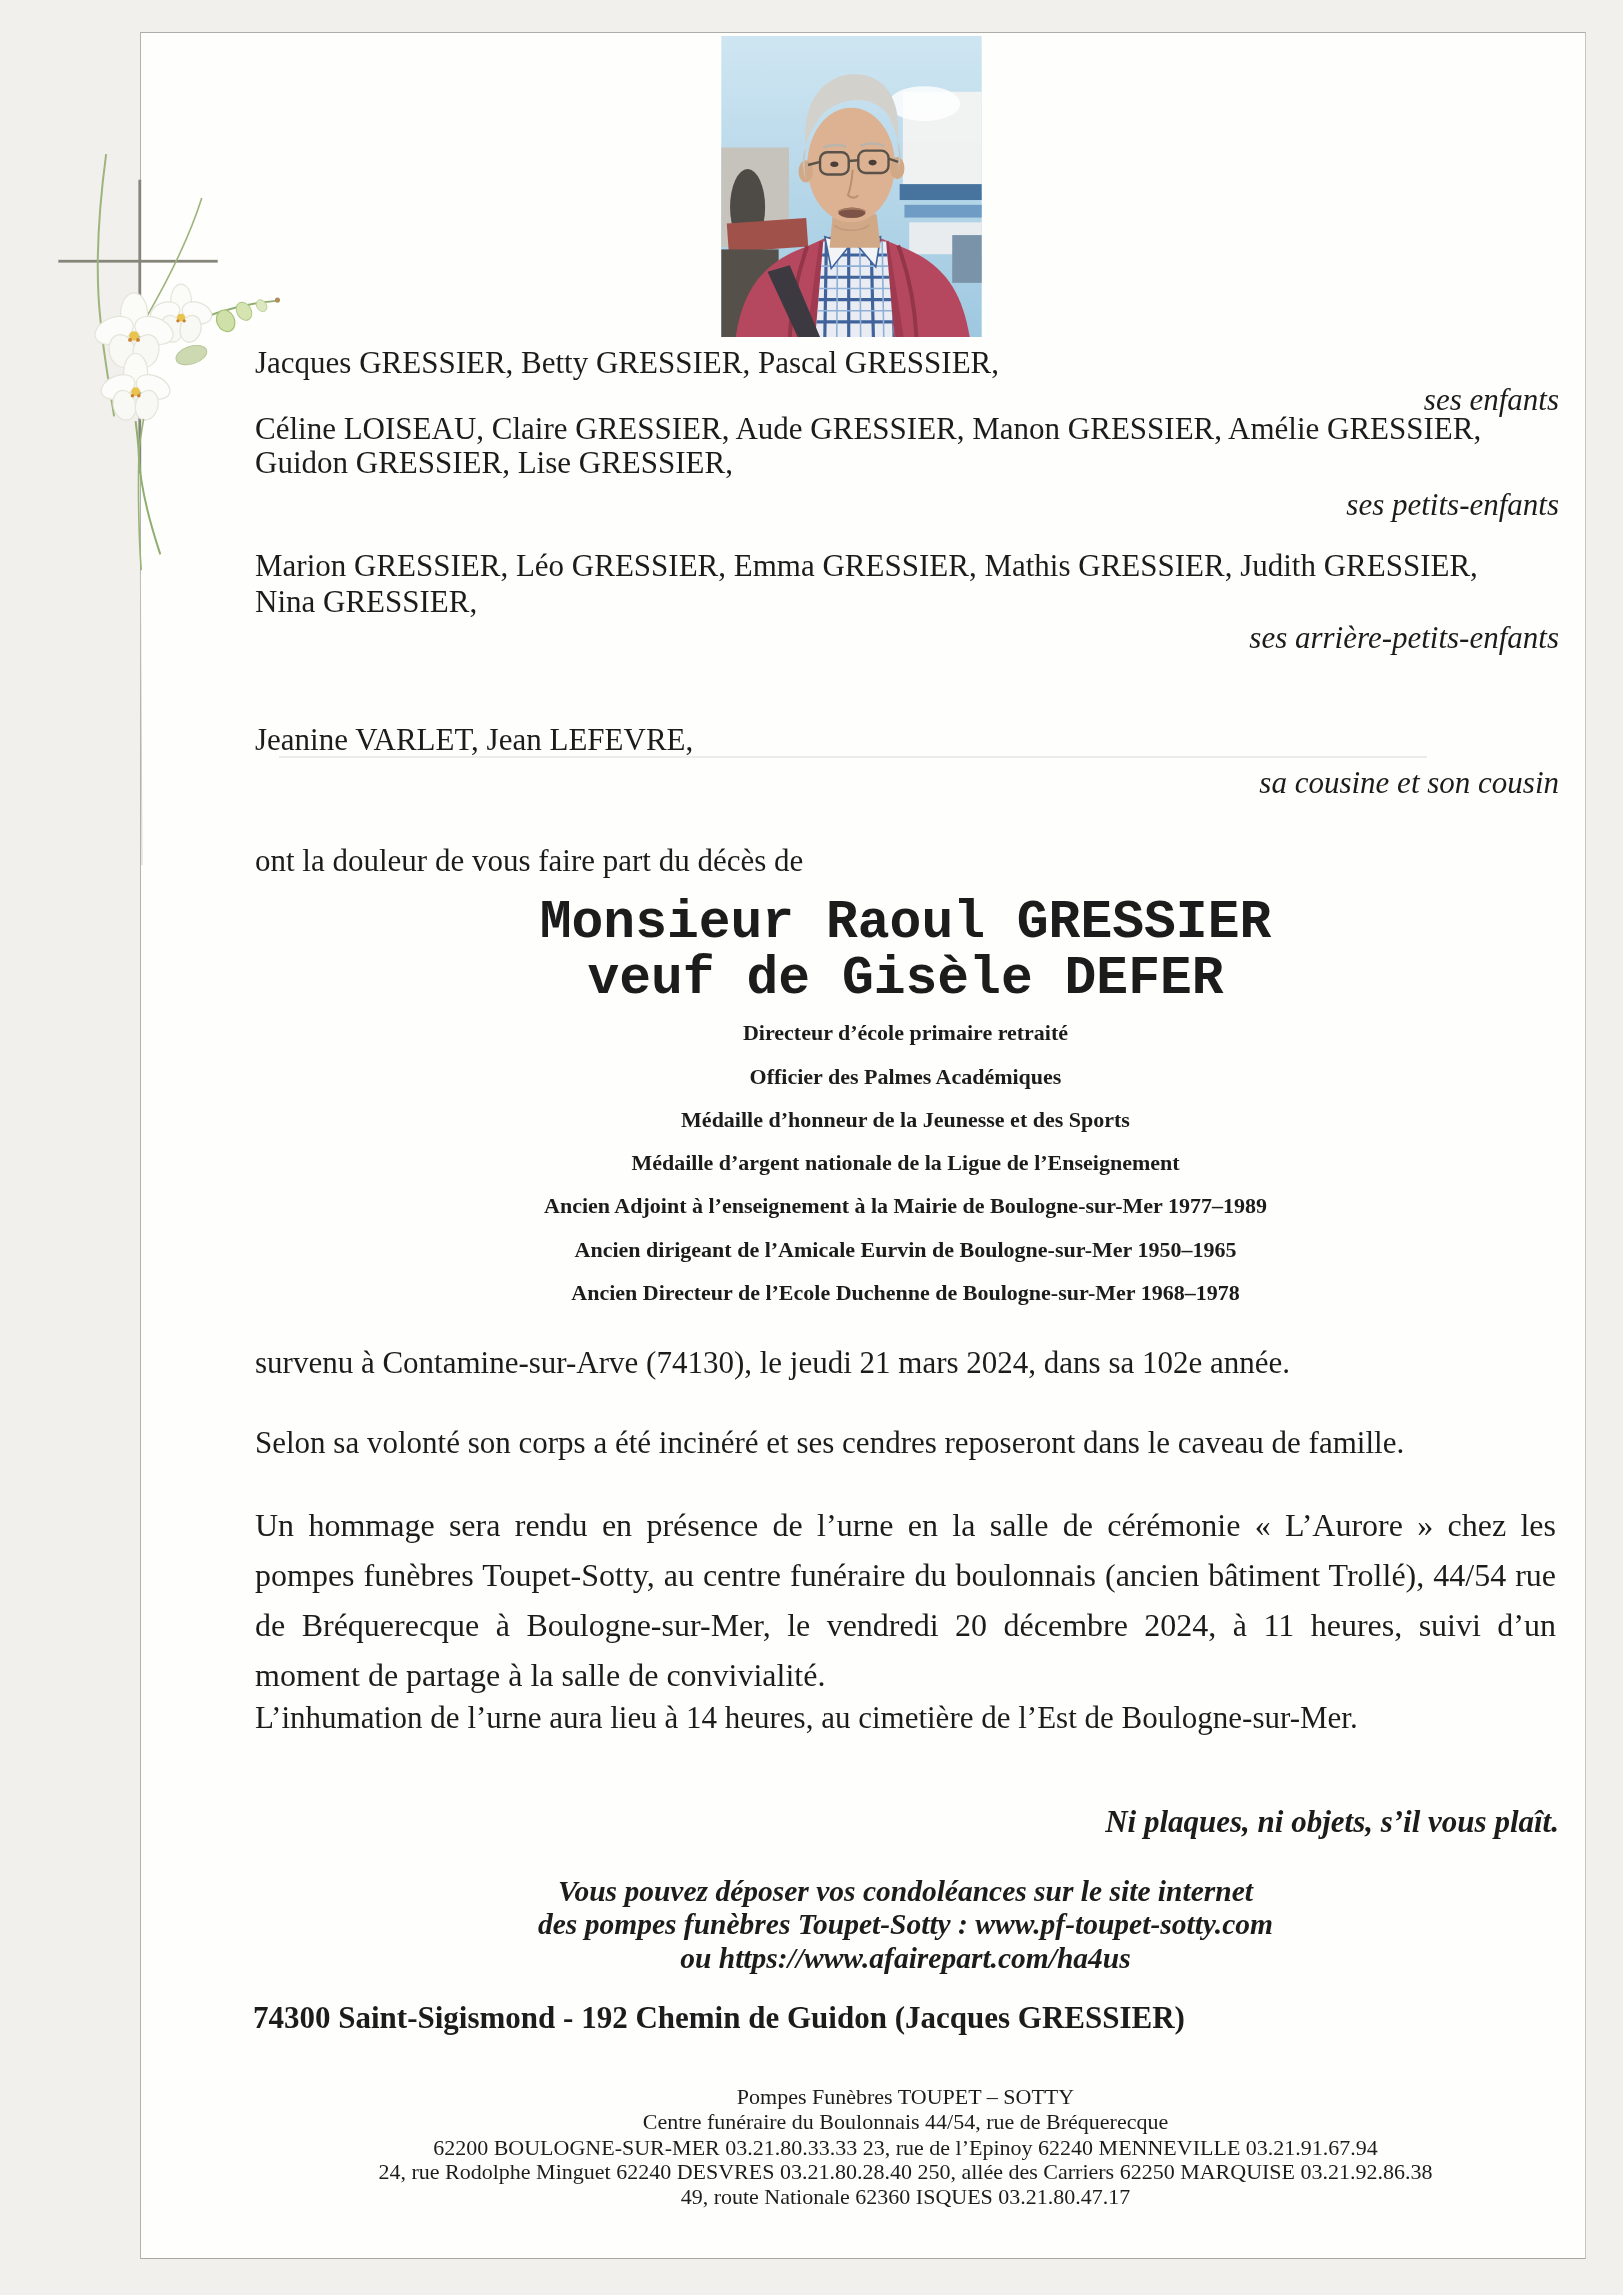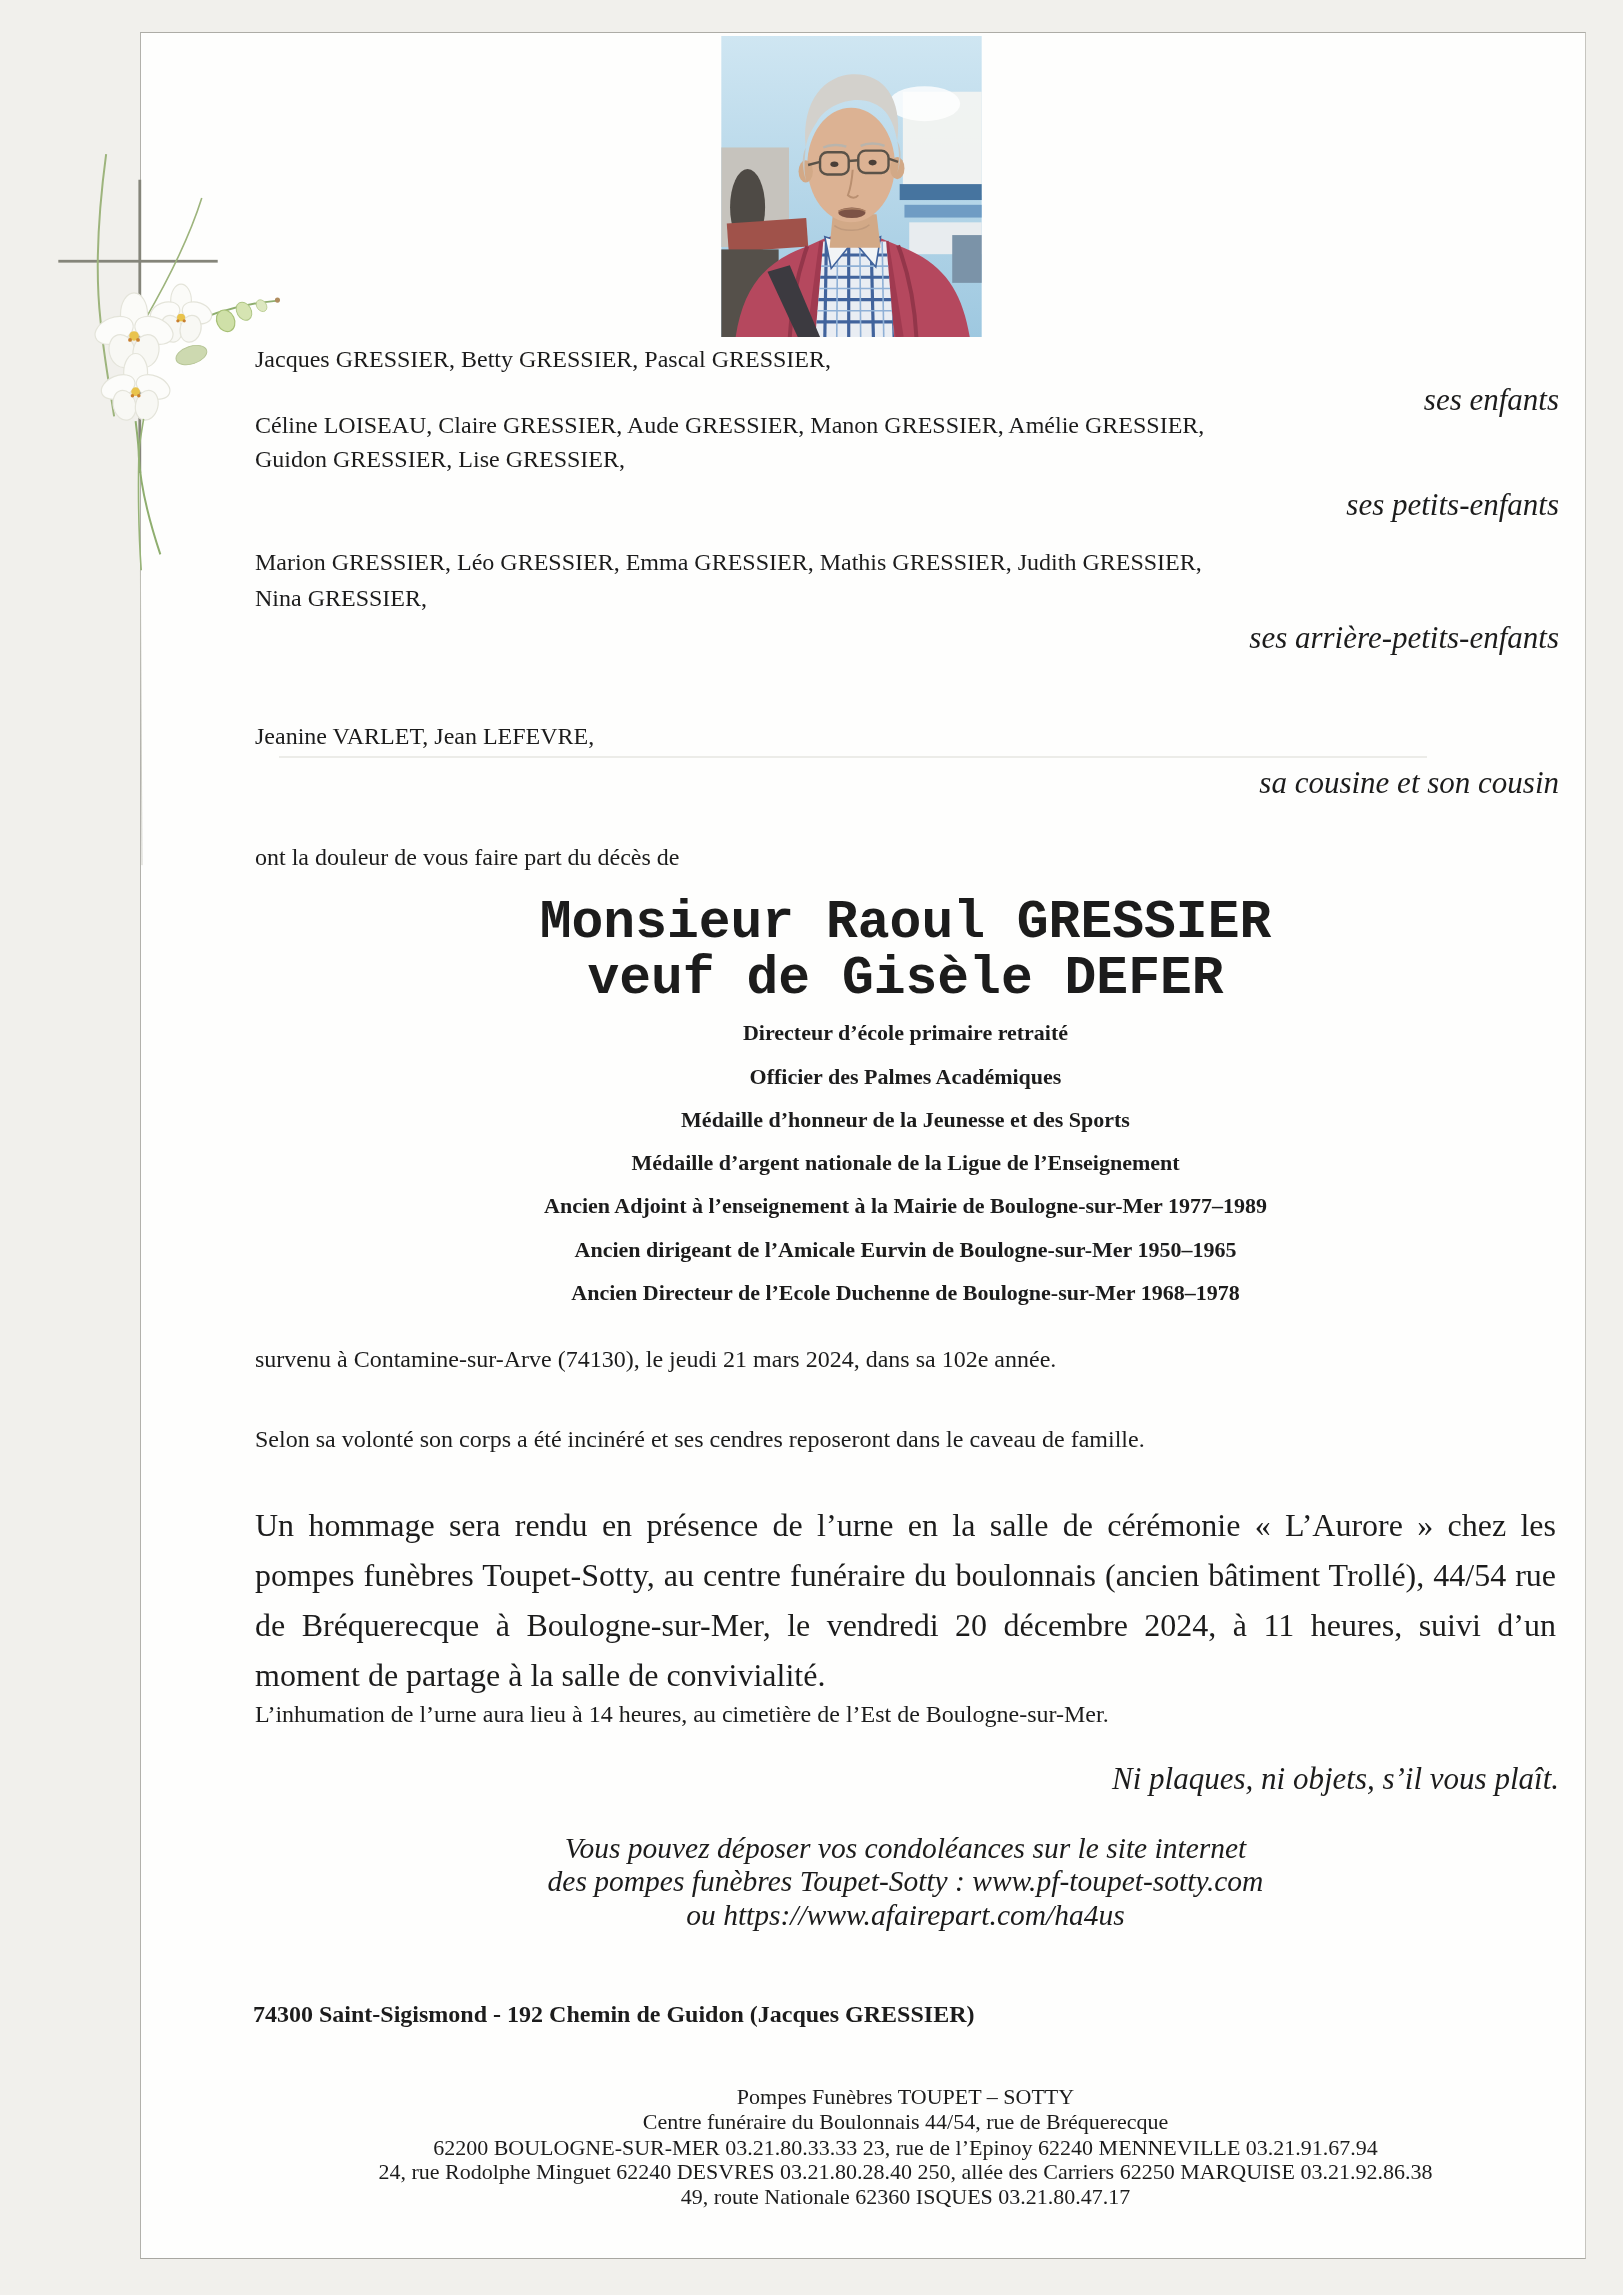--- a/index.html
+++ b/index.html
@@ -12,27 +12,27 @@
     color:#1c1c1c;
   }
   #page{
     position:absolute;left:140px;top:32px;width:1444px;height:2225px;
     background:#fefefd;
     border-top:0.8px solid #adaca6;
     border-left:0.8px solid #b2b1ab;
     border-right:0.8px solid #c6c5bf;
     border-bottom:0.8px solid #a8a7a1;
   }
-  .line{position:absolute;white-space:nowrap;font-size:24px;line-height:1;}
+  .line{position:absolute;white-space:nowrap;font-size:31px;line-height:1;}
   .rightlab{position:absolute;white-space:nowrap;font-size:31px;font-style:italic;right:65px;line-height:1;}
   .ctr{position:absolute;left:255px;width:1301px;text-align:center;line-height:1;}
   .bigtitle{font-size:53px;font-weight:bold;font-family:Liberation Mono, monospace;}
   .subtitle{font-size:22px;font-weight:bold;}
   .para{position:absolute;left:255px;width:1301px;font-size:32px;line-height:50px;text-align:justify;}
-  .bolditalic{font-weight:normal;font-style:italic;}
+  .bolditalic{font-weight:bold;font-style:italic;margin-top:43px;}
   .footerline{position:absolute;left:255px;width:1301px;text-align:center;font-size:22px;line-height:1;}
   .streak{position:absolute;background:#ecece8;}
   #photo{position:absolute;left:721px;top:36px;width:261px;height:301px;}
   #flower-graphic{position:absolute;left:32px;top:112px;width:271px;height:789px;}
 </style>
 </head>
 <body>
 
 <div id="page"></div>
 

